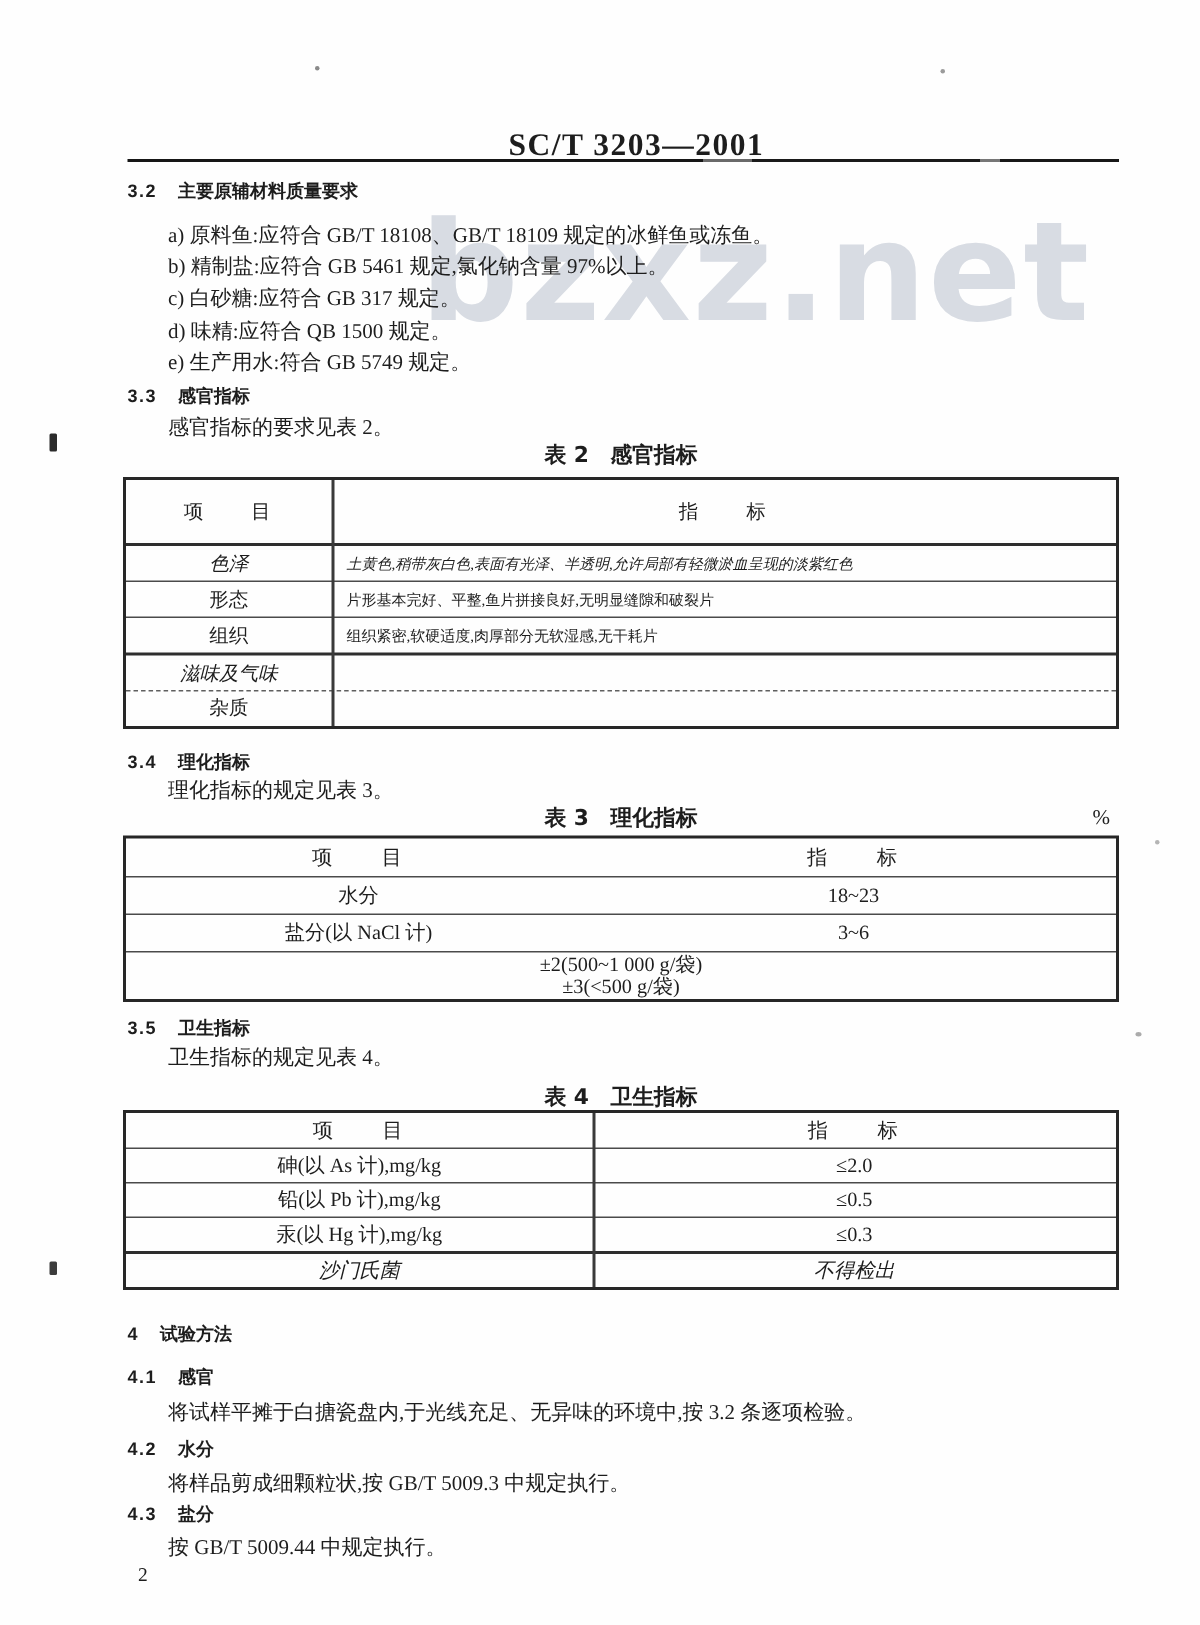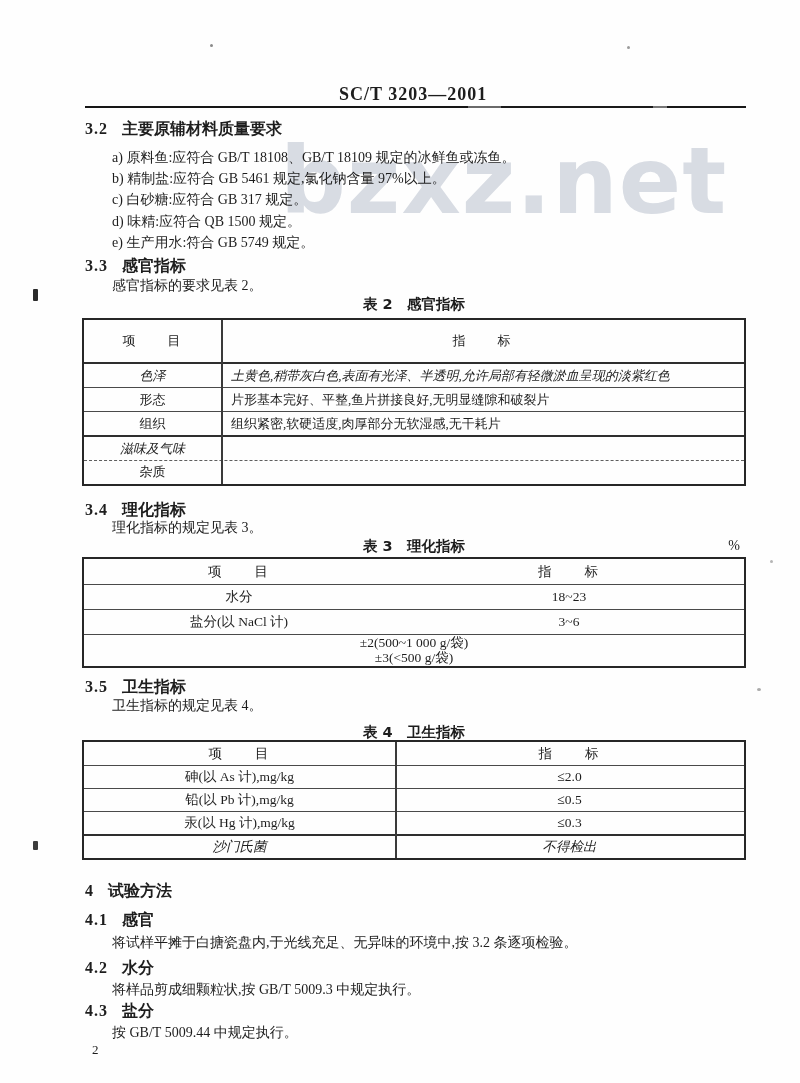--- a/index.html
+++ b/index.html
@@ -3,29 +3,29 @@
 <meta charset="utf-8">
 <style>
   html,body{margin:0;padding:0;}
   body{
     width:800px;height:1083px;position:relative;background:#fefefe;
     font-family:"Liberation Serif","DejaVu Serif",serif;color:#1d1d1d;
     overflow:hidden;
   }
   .abs{position:absolute;}
   
-  .doc-num{left:339px;top:84px;font-size:18px;font-weight:bold;letter-spacing:1px;}
+  .doc-num{left:339px;top:84px;font-size:21px;font-weight:bold;letter-spacing:1px;}
   .head-rule{left:85px;top:106px;width:661px;height:2px;
     background:linear-gradient(90deg,#161616 0 58%,#6a6a6a 58% 63%,#1a1a1a 63% 86%,#777 86% 88%,#181818 88% 100%);}
   
   .watermark{left:280px;top:136px;font-family:"DejaVu Sans",sans-serif;
     font-weight:bold;font-size:92px;line-height:1;color:#d8dce3;letter-spacing:1px;z-index:0;}
   .content{z-index:1;}
   
-  .sec-h{font-family:Liberation Serif, serif;font-weight:bold;font-size:16px;line-height:1;}
+  .sec-h{font-family:Liberation Sans, sans-serif;font-weight:bold;font-size:12px;line-height:1;}
   .sec-h .num{margin-right:14px;letter-spacing:1px;}
   .para{font-size:14px;line-height:1;}
   .h32{left:85px;top:121px;} .it0{left:112px;top:151px;} .it1{left:112px;top:172px;}
   .it2{left:112px;top:193px;} .it3{left:112px;top:215px;} .it4{left:112px;top:236px;}
   .h33{left:85px;top:258px;} .p33{left:112px;top:279px;}
   .h34{left:85px;top:502px;} .p34{left:112px;top:521px;}
   .h35{left:85px;top:679px;} .p35{left:112px;top:699px;}
   .h4 {left:85px;top:883px;}
   .h41{left:85px;top:912px;} .p41{left:112px;top:936px;}
   .h42{left:85px;top:960px;} .p42{left:112px;top:983px;}
@@ -43,21 +43,21 @@
   .row.dashed{border-top:1px dashed #5f5f5f;}
   .row.strong{border-top:2px solid #2e2e2e;font-style:italic;}
   .cellL-c{display:flex;align-items:center;justify-content:center;height:100%;box-sizing:border-box;}
   .cellR-l{flex:1;display:flex;align-items:center;padding-left:10px;height:100%;box-sizing:border-box;}
   .cellR-c{flex:1;display:flex;align-items:center;justify-content:center;height:100%;box-sizing:border-box;}
   
   .tbl2{top:318px;height:168px;position:absolute;}
   .tbl2 .vdiv{position:absolute;left:137px;top:0;bottom:0;width:1.5px;background:#3a3a3a;}
   .tbl2 .hd{height:44px;} .tbl2 .r{height:24px;}
   .tbl2 .cl{width:137px;}
-  .tbl2 .spec{font-size:13px;letter-spacing:0;}
+  .tbl2 .spec{font-size:10px;letter-spacing:0;}
   
   .tbl3{top:557px;height:111px;position:absolute;font-size:13.5px;}
   .tbl3 .hd{height:26px;} .tbl3 .r1{height:24px;} .tbl3 .r2{height:25px;} .tbl3 .r3{height:32px;}
   .tbl3 .cl{width:310px;}
   .two-line{display:flex;flex-direction:column;align-items:center;justify-content:center;line-height:15px;}
   
   .tbl4{top:740px;height:120px;position:absolute;font-size:13.5px;}
   .tbl4 .vdiv{position:absolute;left:311px;top:0;bottom:0;width:1.5px;background:#3a3a3a;}
   .tbl4 .hd{height:23px;} .tbl4 .r{flex:1;}
   .tbl4 .cl{width:311px;}

